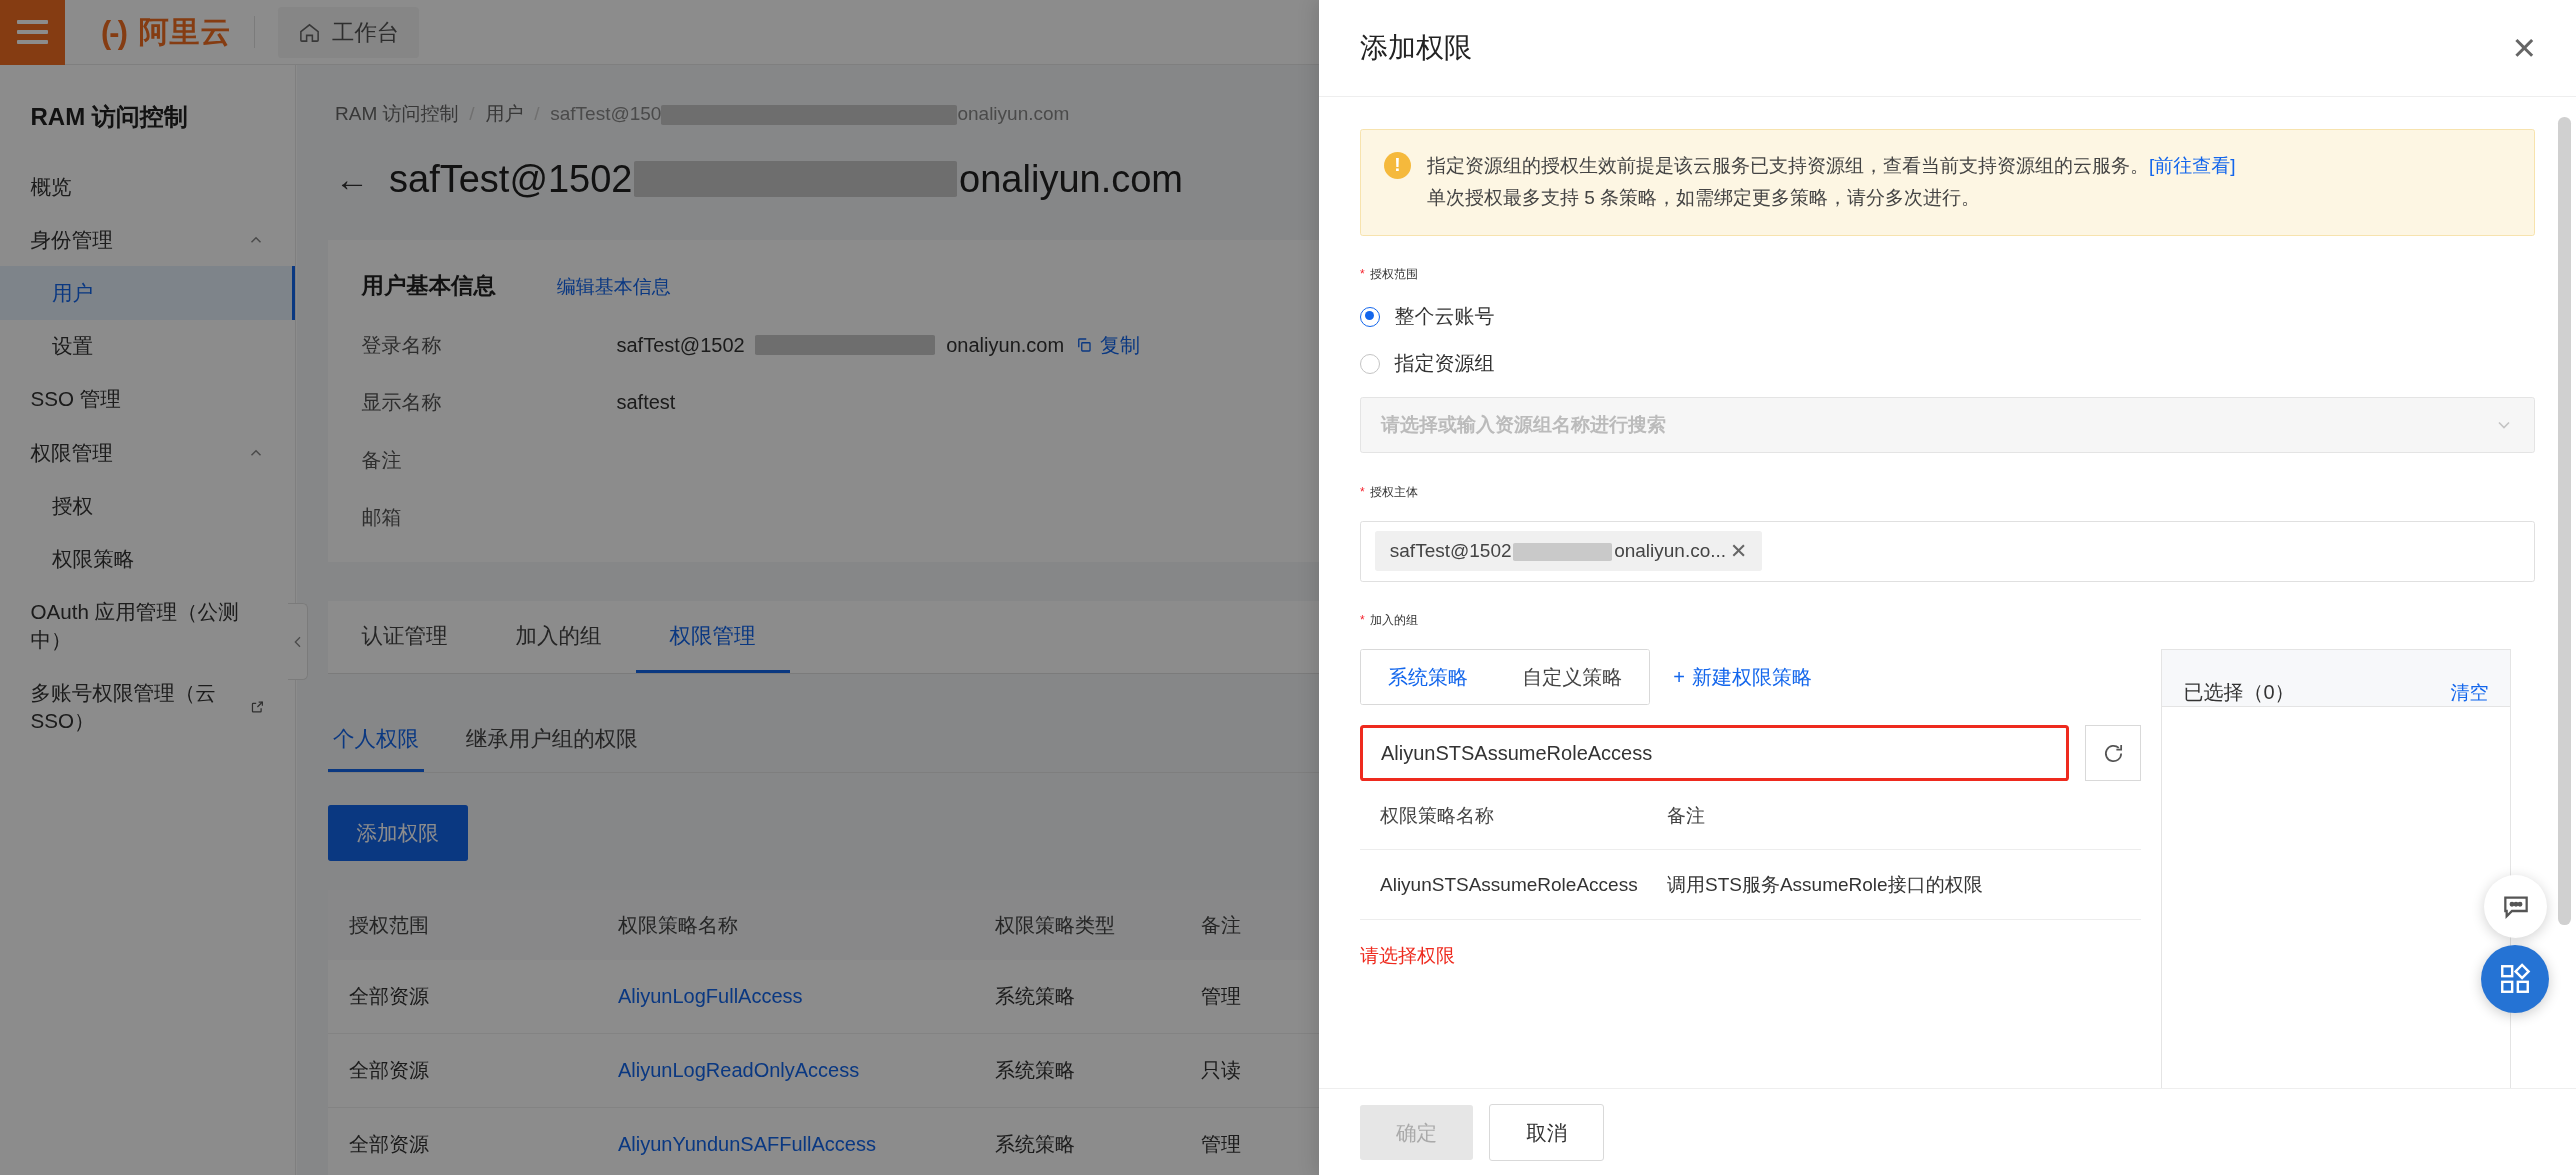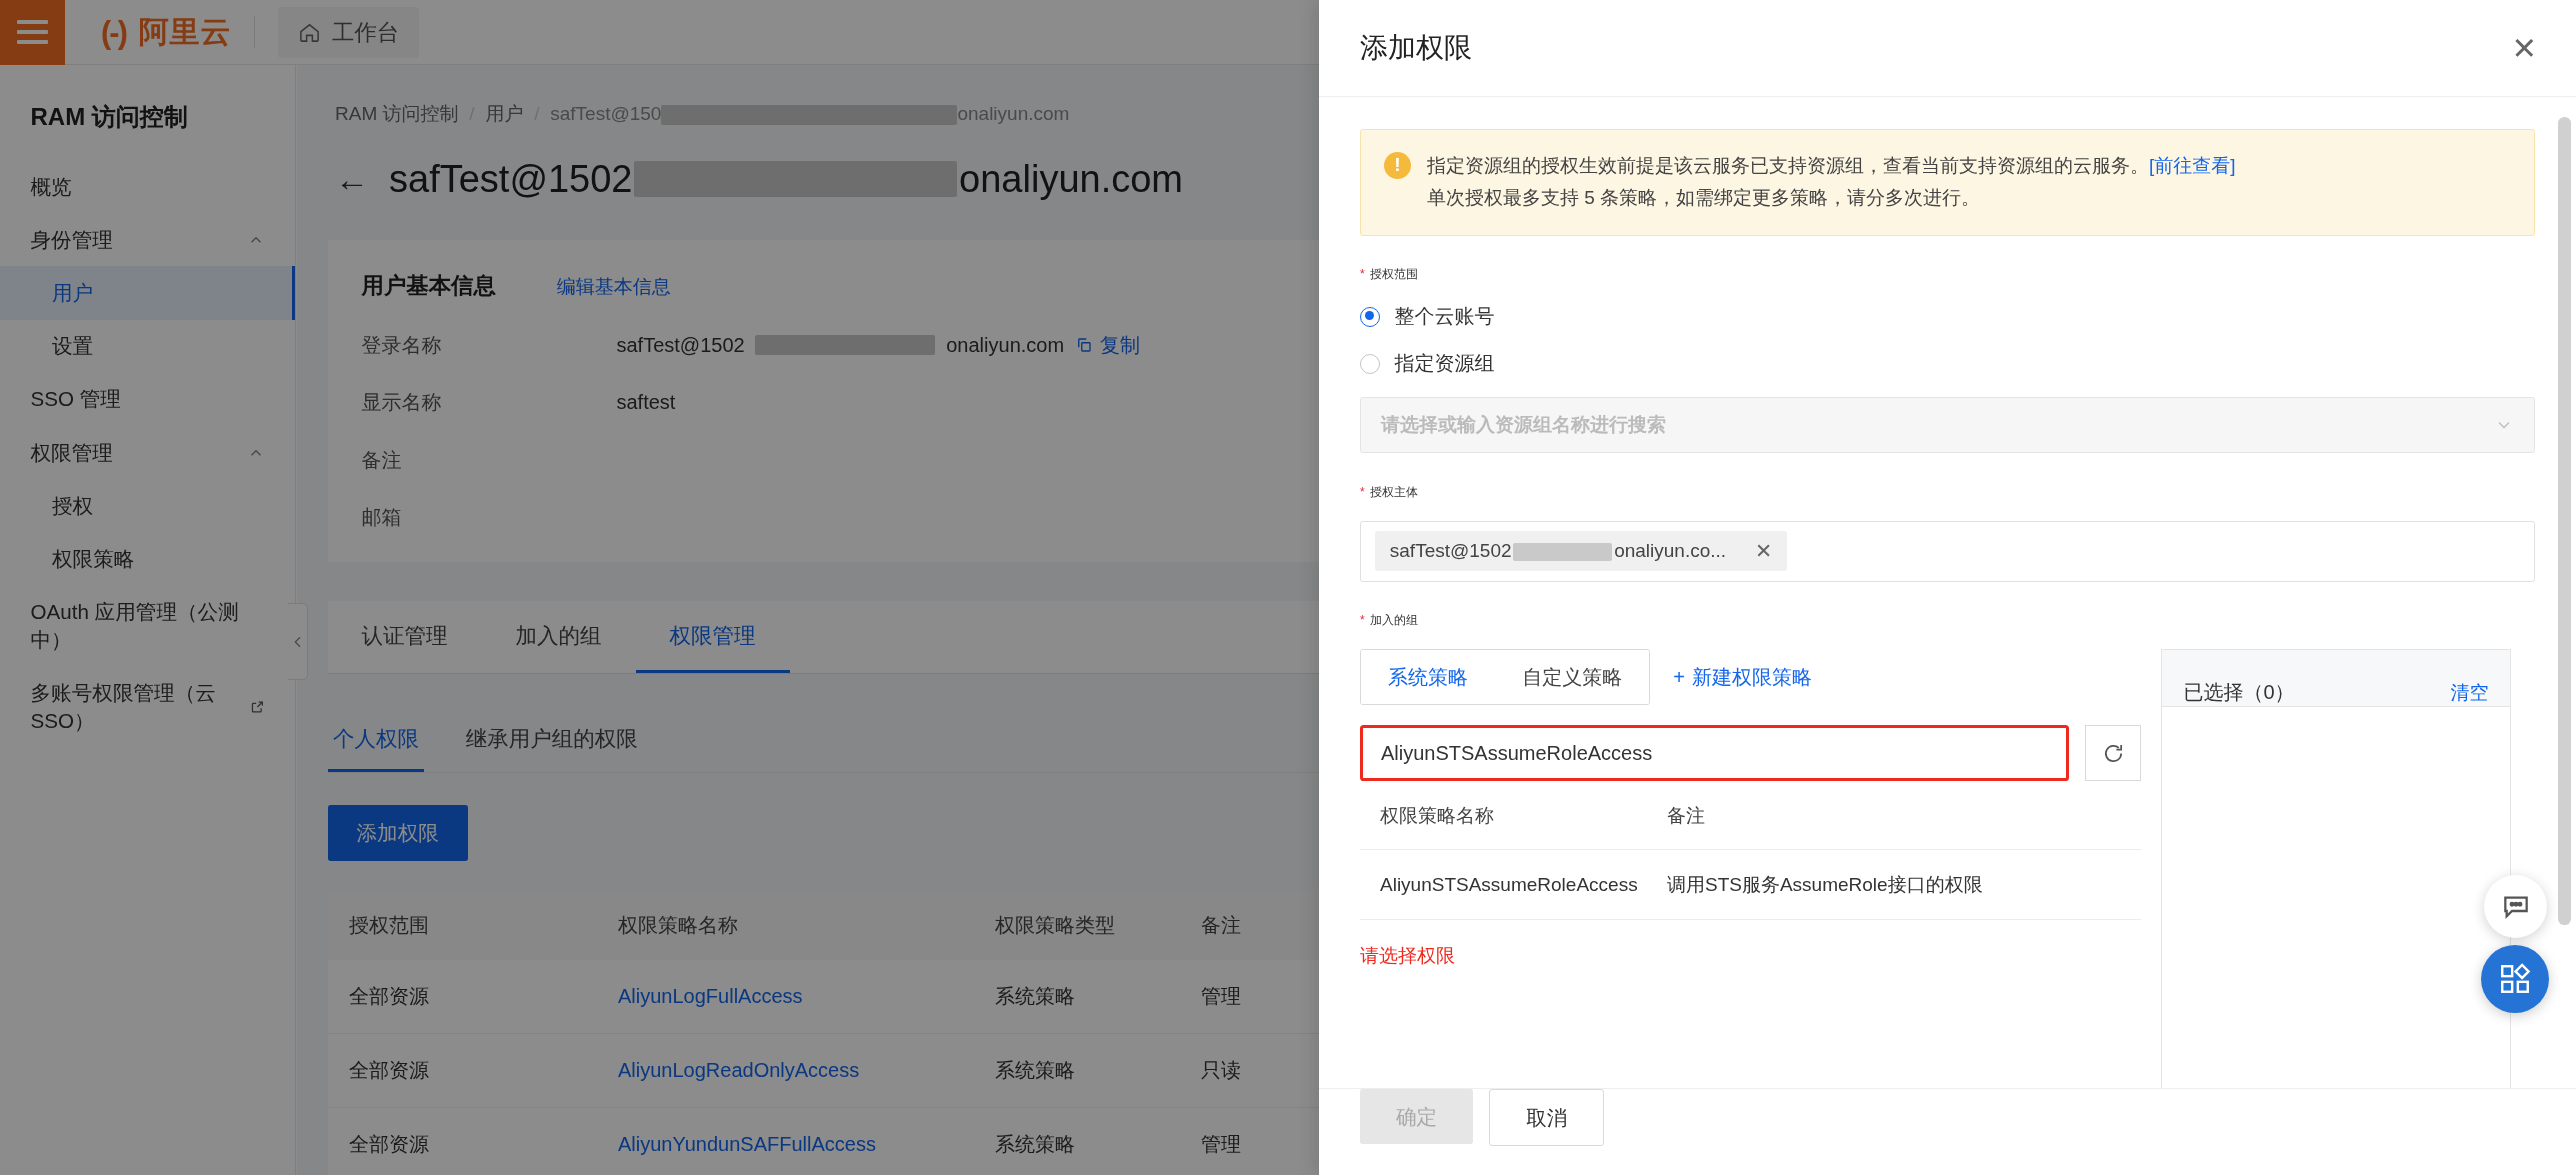--- a/index.html
+++ b/index.html
@@ -172,21 +172,21 @@
   .select-disabled {
     height: 56px; border: 0.9px solid #e4e4e4; background: #f6f6f6; border-radius: 2.7px;
     display: flex; align-items: center; justify-content: space-between;
     padding: 0 20px; margin-top: 3.6px; color: #bbb; font-size: 19px; cursor: not-allowed; font-weight: bold;
   }
   .tag-input {
     border: 0.9px solid #e0e0e0; border-radius: 2.7px; min-height: 61px;
     display: flex; align-items: center; padding: 0 14.4px; cursor: text;
   }
   .tag {
-    display: inline-flex; align-items: center; gap: 29px; background: #f0f0f0;
+    display: inline-flex; align-items: center; gap: 4px; background: #f0f0f0;
     border-radius: 2.7px; padding: 9px 14.4px; font-size: 19px; color: #444;
   }
   .tag .x { font-size: 20.6px; color: #666; cursor: pointer; line-height: 1; }
 
   .perm-wrap { display: flex; gap: 20px; margin-top: 18px; }
   .perm-left { width: 781px; }
   .perm-right { width: 350px; border: 0.9px solid #e4e4e4; height: 449px; }
   .seg { display: flex; align-items: center; gap: 23px; }
   .seg-group { display: flex; border: 0.9px solid #d9d9d9; border-radius: 2.7px; overflow: hidden; }
   .seg-btn { padding: 13.5px 27px; font-size: 20px; color: #444; background: #fff; cursor: pointer; }
@@ -214,21 +214,21 @@
 
   .sel-head {
     height: 57px; background: #f7f8fa; border-bottom: 0.9px solid #e4e4e4;
     display: flex; align-items: flex-end; justify-content: space-between; padding: 0 21.5px;
   }
   .sel-title { font-size: 20px; color: #333; }
   .sel-clear { font-size: 19px; color: #1366ec; cursor: pointer; }
 
   .drawer-foot {
     flex: 0 0 88px; height: 88px; border-top: 0.9px solid #eee; background: #fff;
-    display: flex; align-items: flex-start; gap: 16px; padding: 0 41px;
+    display: flex; align-items: center; gap: 16px; padding: 0 41px;
   }
   .btn-ok {
     background: #e6e6e6; color: #aaa; border: none; font-size: 20.6px;
     padding: 13.5px 36px; border-radius: 2.7px; cursor: not-allowed;
   }
   .btn-cancel {
     background: #fff; color: #333; border: 0.9px solid #d9d9d9; font-size: 20.6px;
     padding: 13.5px 36px; border-radius: 3px; cursor: pointer;
   }
   .drawer-scroll {

